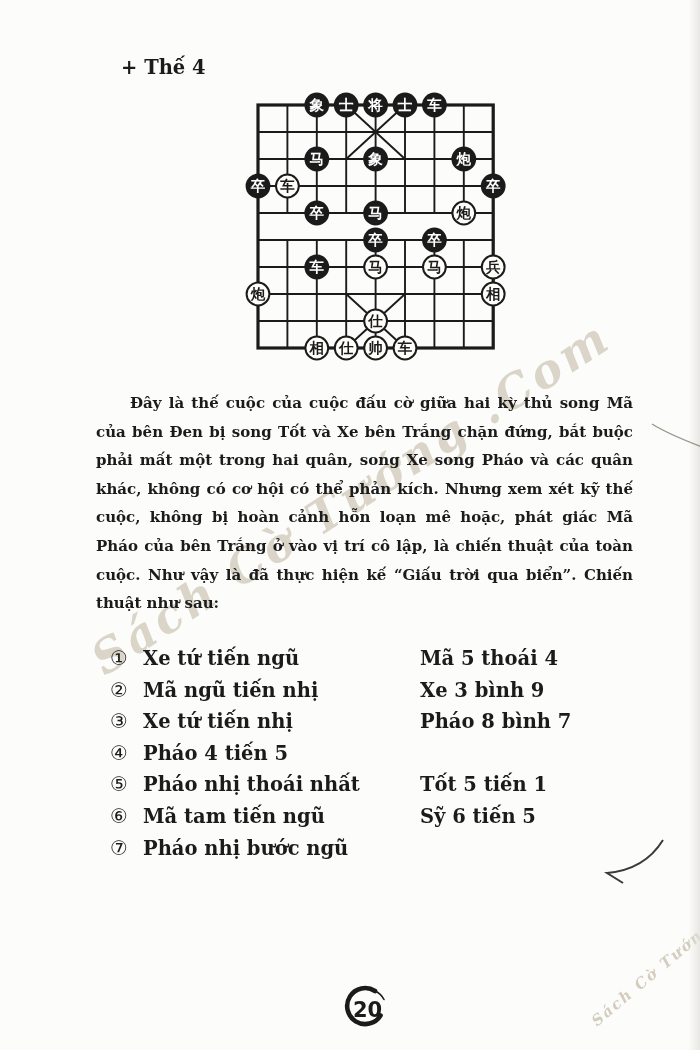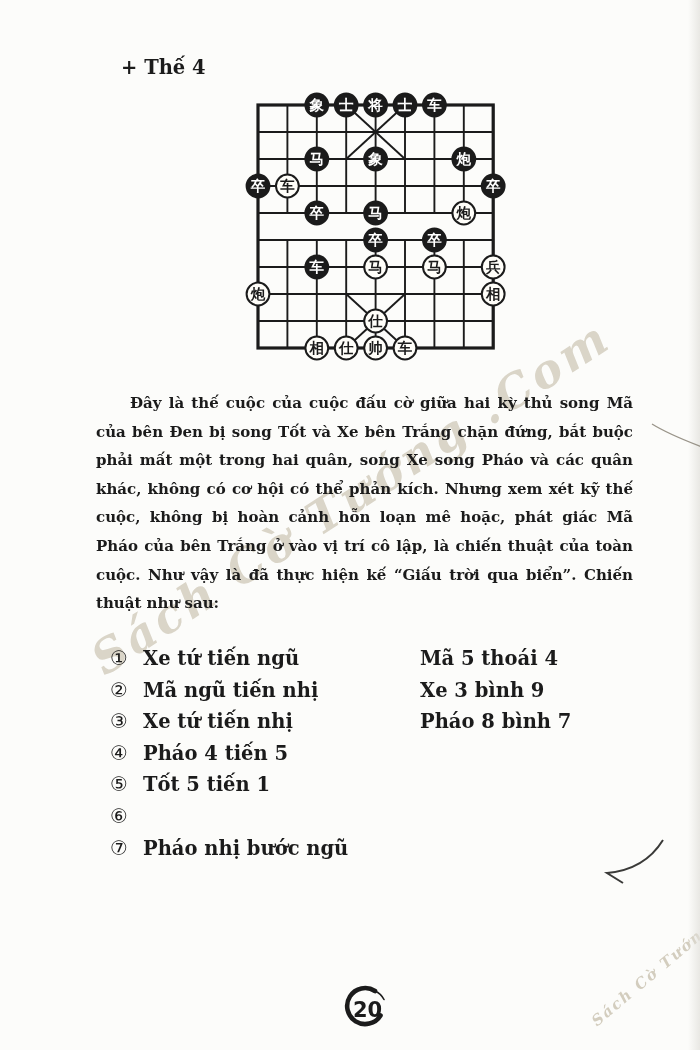--- a/index.html
+++ b/index.html
@@ -236,24 +236,27 @@
       <span class="mnum">③</span>
       <span class="mleft">Xe tứ tiến nhị</span>
       <span class="mright">Pháo 8 bình 7</span>
     </div>
     <div class="move-row">
       <span class="mnum">④</span>
       <span class="mright">Pháo 4 tiến 5</span>
     </div>
     <div class="move-row">
       <span class="mnum">⑤</span>
+      <span class="mleft">Pháo nhị thoái nhất</span>
       <span class="mright">Tốt 5 tiến 1</span>
     </div>
     <div class="move-row">
       <span class="mnum">⑥</span>
+      <span class="mleft">Mã tam tiến ngũ</span>
+      <span class="mright">Sỹ 6 tiến 5</span>
     </div>
     <div class="move-row">
       <span class="mnum">⑦</span>
       <span class="mleft">Pháo nhị bước ngũ</span>
       <span class="mright"></span>
     </div>
   </div>
 
 
   <div class="pagenum-wrap">

